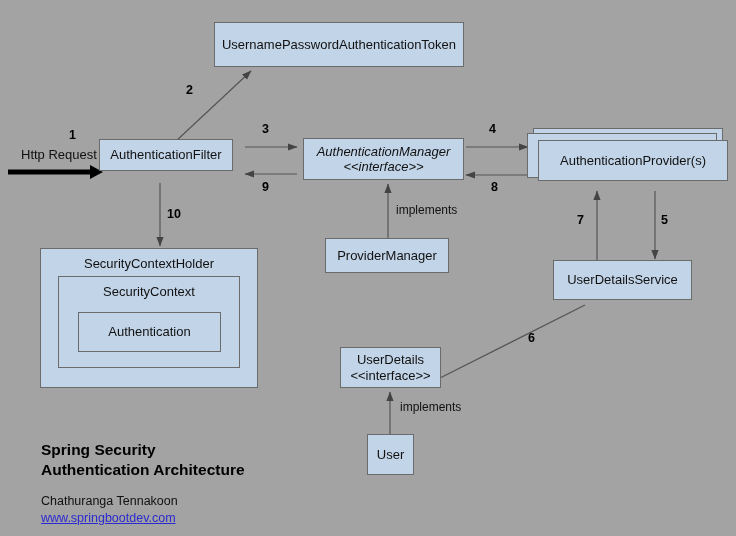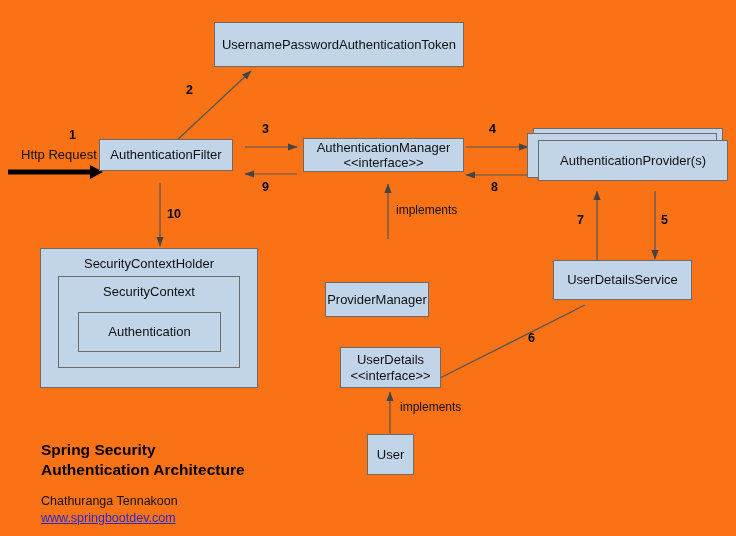--- a/index.html
+++ b/index.html
@@ -8,21 +8,21 @@
     background: #ffffff;
   }
   body {
     font-family: "Liberation Sans", sans-serif;
     color: #000000;
   }
   #canvas {
     position: relative;
     width: 736px;
     height: 536px;
-    background: #f97316;
+    background: #a3a3a3;
     overflow: hidden;
   }
   .node {
     position: absolute;
     box-sizing: border-box;
     background: #c2d4e8;
     border: 1px solid #6b6b6b;
     display: flex;
     align-items: center;
     justify-content: center;
@@ -143,28 +143,28 @@
 
     <g>
       <line x1="390" y1="434" x2="390" y2="392" stroke="#555555" stroke-width="1.2" marker-end="url(#ah)"></line>
     </g>
   </svg>
 
   <div class="node" style="left:214px; top:22px; width:250px; height:45px;">UsernamePasswordAuthenticationToken</div>
 
   <div class="node" style="left:99px; top:139px; width:134px; height:32px;">AuthenticationFilter</div>
 
-  <div class="node" style="left:303px; top:138px; width:161px; height:34px;">AuthenticationManager
+  <div class="node" style="left:303px; top:138px; width:161px; height:42px;font-style:italic;">AuthenticationManager
 &lt;&lt;interface&gt;&gt;</div>
 
   <div class="stack-shadow" style="left:533px; top:128px; width:190px; height:45px;"></div>
   <div class="stack-shadow" style="left:527px; top:133px; width:190px; height:45px;"></div>
   <div class="node" style="left:538px; top:140px; width:190px; height:41px;">AuthenticationProvider(s)</div>
 
-  <div class="node" style="left:325px; top:238px; width:104px; height:35px;margin-top:44px;">ProviderManager</div>
+  <div class="node" style="left:325px; top:238px; width:124px; height:35px;">ProviderManager</div>
 
   <div class="node" style="left:553px; top:260px; width:139px; height:40px;">UserDetailsService</div>
 
   <div class="node" style="left:340px; top:347px; width:101px; height:41px;">UserDetails
 &lt;&lt;interface&gt;&gt;</div>
 
   <div class="node" style="left:367px; top:434px; width:47px; height:41px;">User</div>
 
   <div class="node top-label" style="left:40px; top:248px; width:218px; height:140px;">SecurityContextHolder</div>
   <div class="node top-label" style="left:58px; top:276px; width:182px; height:92px;">SecurityContext</div>

